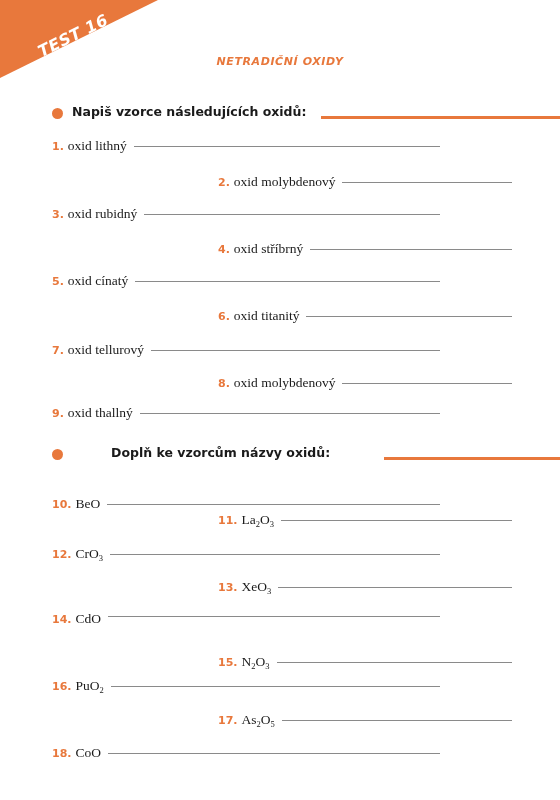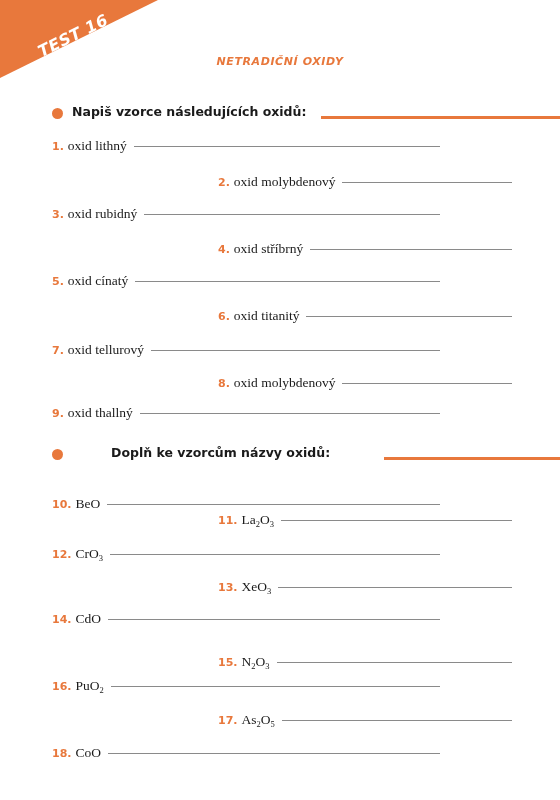--- a/index.html
+++ b/index.html
@@ -227,21 +227,21 @@
       <div class="qrow left" style="top: 546px;">
         <span class="qnum">12.</span>
         <span class="qlabel"><span>CrO</span><sub>3</sub></span>
         <span class="answer-rule"></span>
       </div>
       <div class="qrow right" style="top: 579px;">
         <span class="qnum">13.</span>
         <span class="qlabel"><span>XeO</span><sub>3</sub></span>
         <span class="answer-rule"></span>
       </div>
-      <div class="qrow left" style="top: 611px;">
+      <div class="qrow left" style="top: 611px; align-items: center;">
         <span class="qnum">14.</span>
         <span class="qlabel"><span>CdO</span></span>
         <span class="answer-rule"></span>
       </div>
       <div class="qrow right" style="top: 654px;">
         <span class="qnum">15.</span>
         <span class="qlabel"><span>N</span><sub>2</sub><span>O</span><sub>3</sub></span>
         <span class="answer-rule"></span>
       </div>
       <div class="qrow left" style="top: 678px;">

